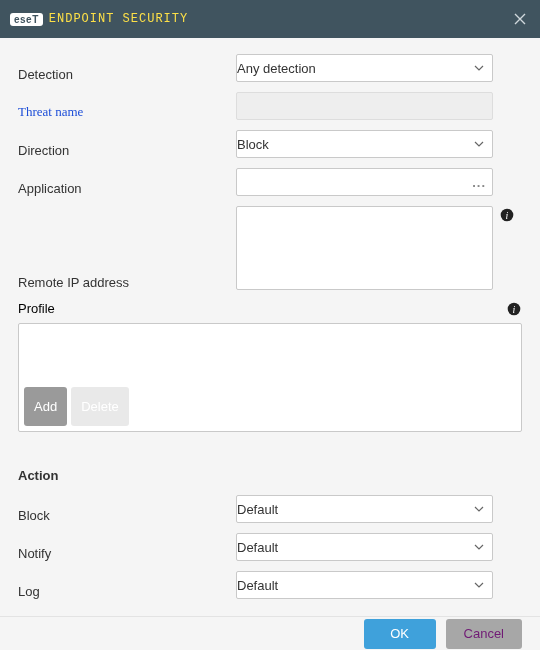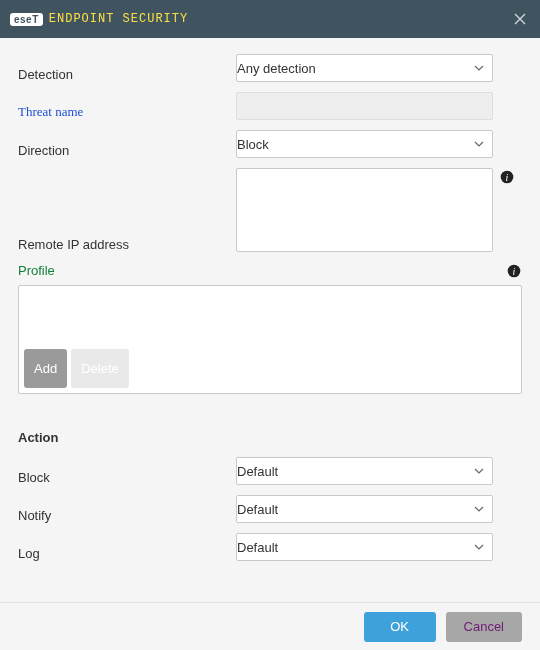--- a/index.html
+++ b/index.html
@@ -146,21 +146,21 @@
     }
     .info-icon svg { width:14px; height:14px; }
     .profile-section {
       margin-top: 8px;
     }
     .profile-header {
       display: flex;
       align-items: center;
       margin-bottom: 6px;
     }
-    .profile-header .lbl { flex:1; font-size:13px; color:#15803d; }
+    .profile-header .lbl { flex:1; font-size:13px; color:#000000; }
     .profile-box {
       border: 1px solid #c9c9c9;
       border-radius: 2px;
       background: #fff;
       width: 100%;
     }
     .profile-list {
       height: 58px;
     }
     .profile-buttons {
@@ -179,21 +179,21 @@
     .btn-delete { background: #e9e9e9; color: #fff; cursor: default; }
     .section-title {
       font-weight: 700;
       font-size: 13px;
       margin-top: 36px;
       margin-bottom: 12px;
     }
     .footer {
       position: absolute;
       bottom: 0; left: 0; right: 0;
-      height: 48px;
+      height: 34px;
       display: flex;
       align-items: center;
       justify-content: flex-end;
       gap: 10px;
       padding: 12px 18px;
       border-top: 1px solid #e3e3e3;
       background: #f5f5f5;
     }
     .btn {
       min-width: 72px;
@@ -253,20 +253,28 @@
         <span>Block</span>
         <span class="chev">
             <svg viewBox="0 0 10 10">
               <path d="M1 3 L5 7 L9 3" stroke="#666" stroke-width="1.2" fill="none"></path>
             </svg>
           </span>
       </div>
     </div>
   </div>
 
+  <div class="form-row">
+    <div class="form-label">Application</div>
+    <div class="form-control-wrap">
+      <div class="text-input">
+        <span class="ellipsis">...</span>
+      </div>
+    </div>
+  </div>
 
   <div class="form-row">
     <div class="form-label">Remote IP address</div>
     <div class="form-control-wrap">
       <textarea class="textarea-box" style=""></textarea>
       <span class="info-icon">
         <svg viewBox="0 0 14 14">
             <circle cx="7" cy="7" r="6.3" fill="#222"></circle>
             <text x="7" y="10.5" text-anchor="middle" font-size="10" font-family="Georgia" font-style="italic" fill="#fff">i</text>
           </svg>

